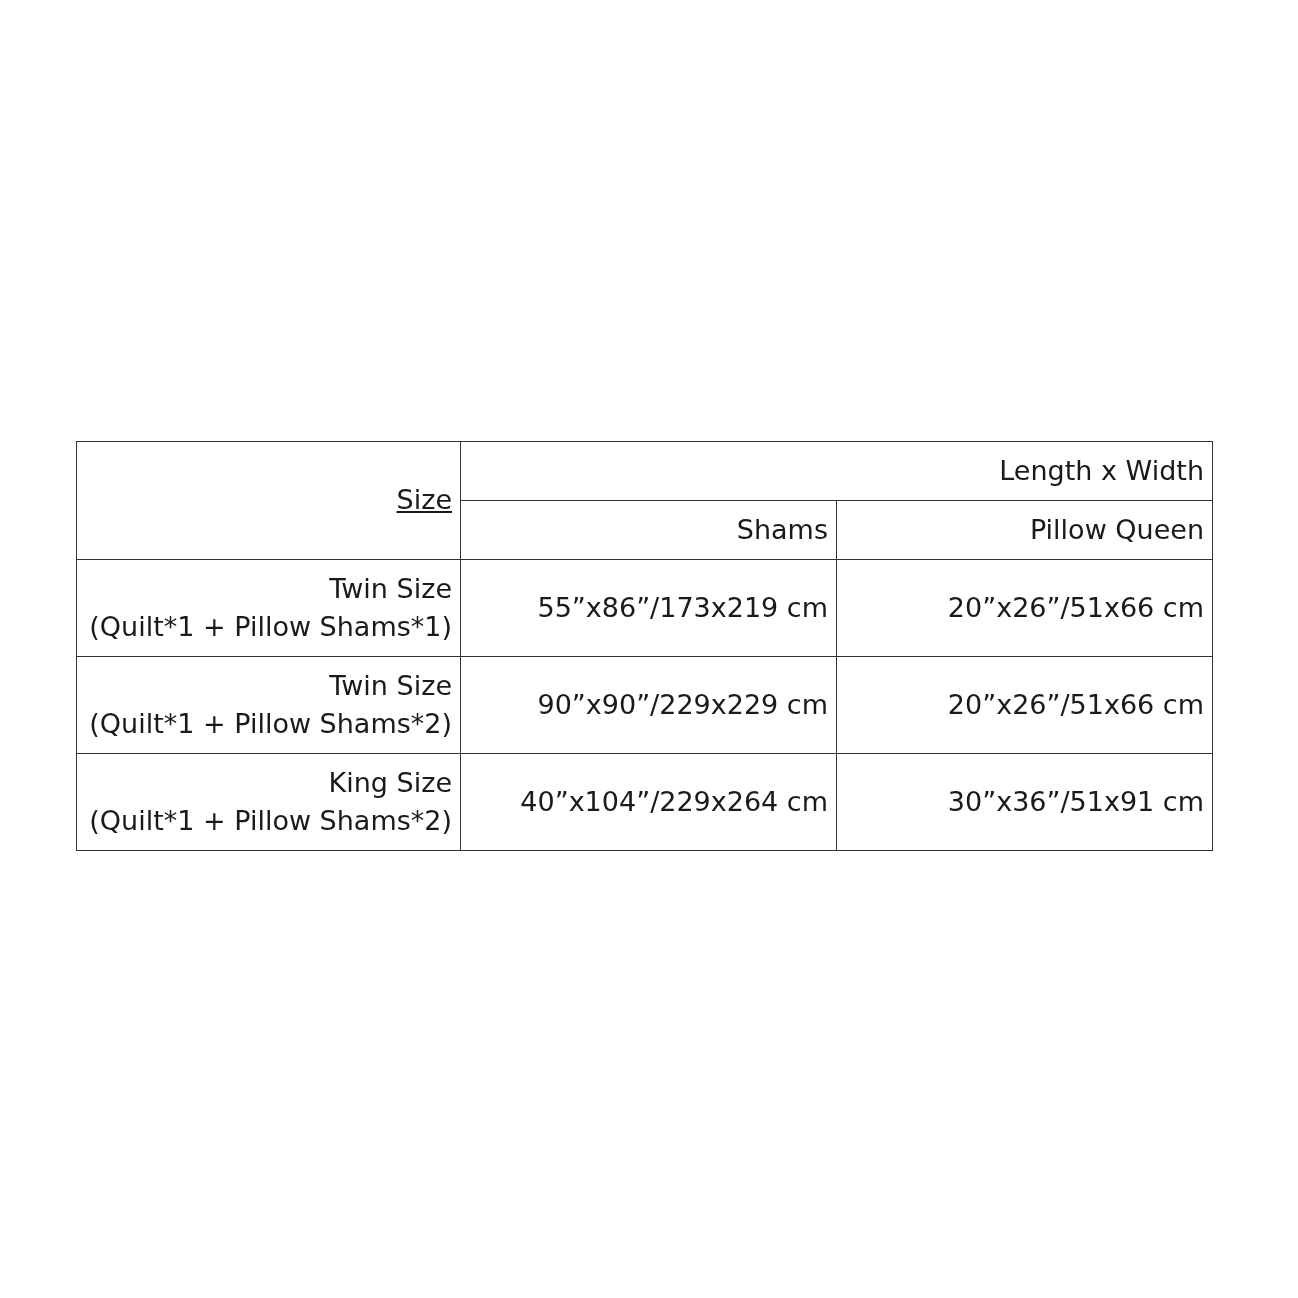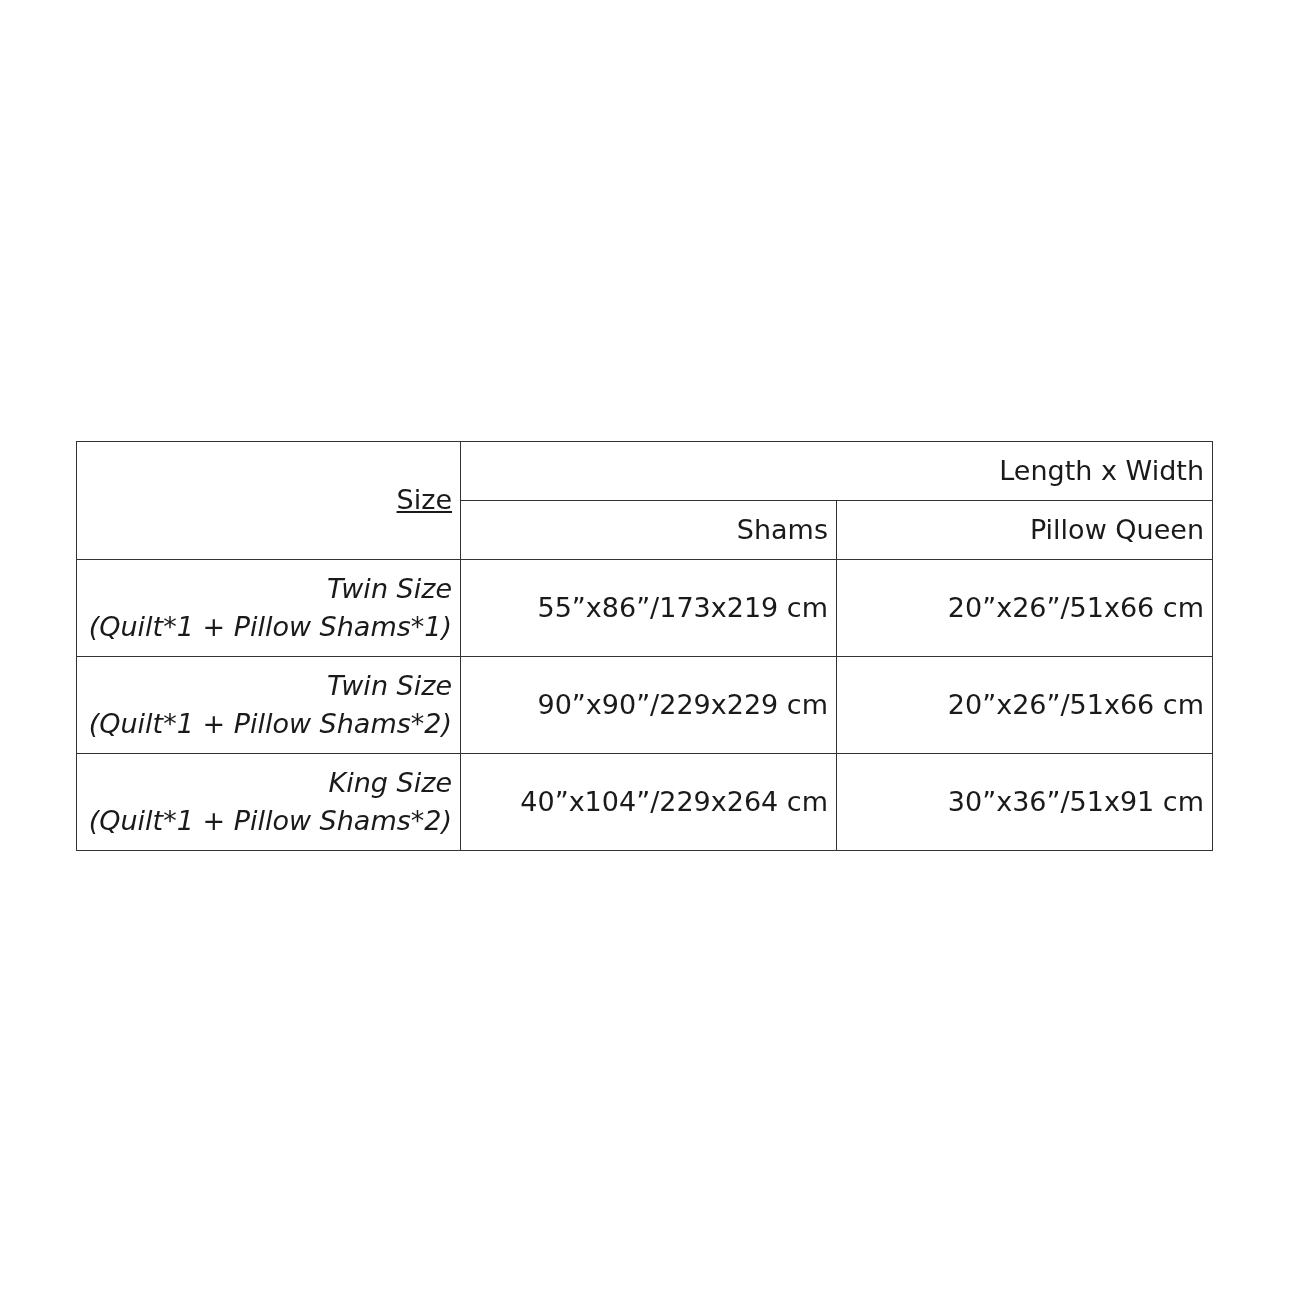--- a/index.html
+++ b/index.html
@@ -47,21 +47,20 @@
   }
   td.hdr-group {
     height: 46px;
   }
   td.hdr-sub {
     height: 46px;
   }
   td.row-label {
     height: 84px;
     padding: 8px 10px;
-    font-style: italic;
   }
   td.row-val {
     height: 84px;
   }
   .label-line {
     display: block;
   }
   .label-line + .label-line {
   }
 </style>

